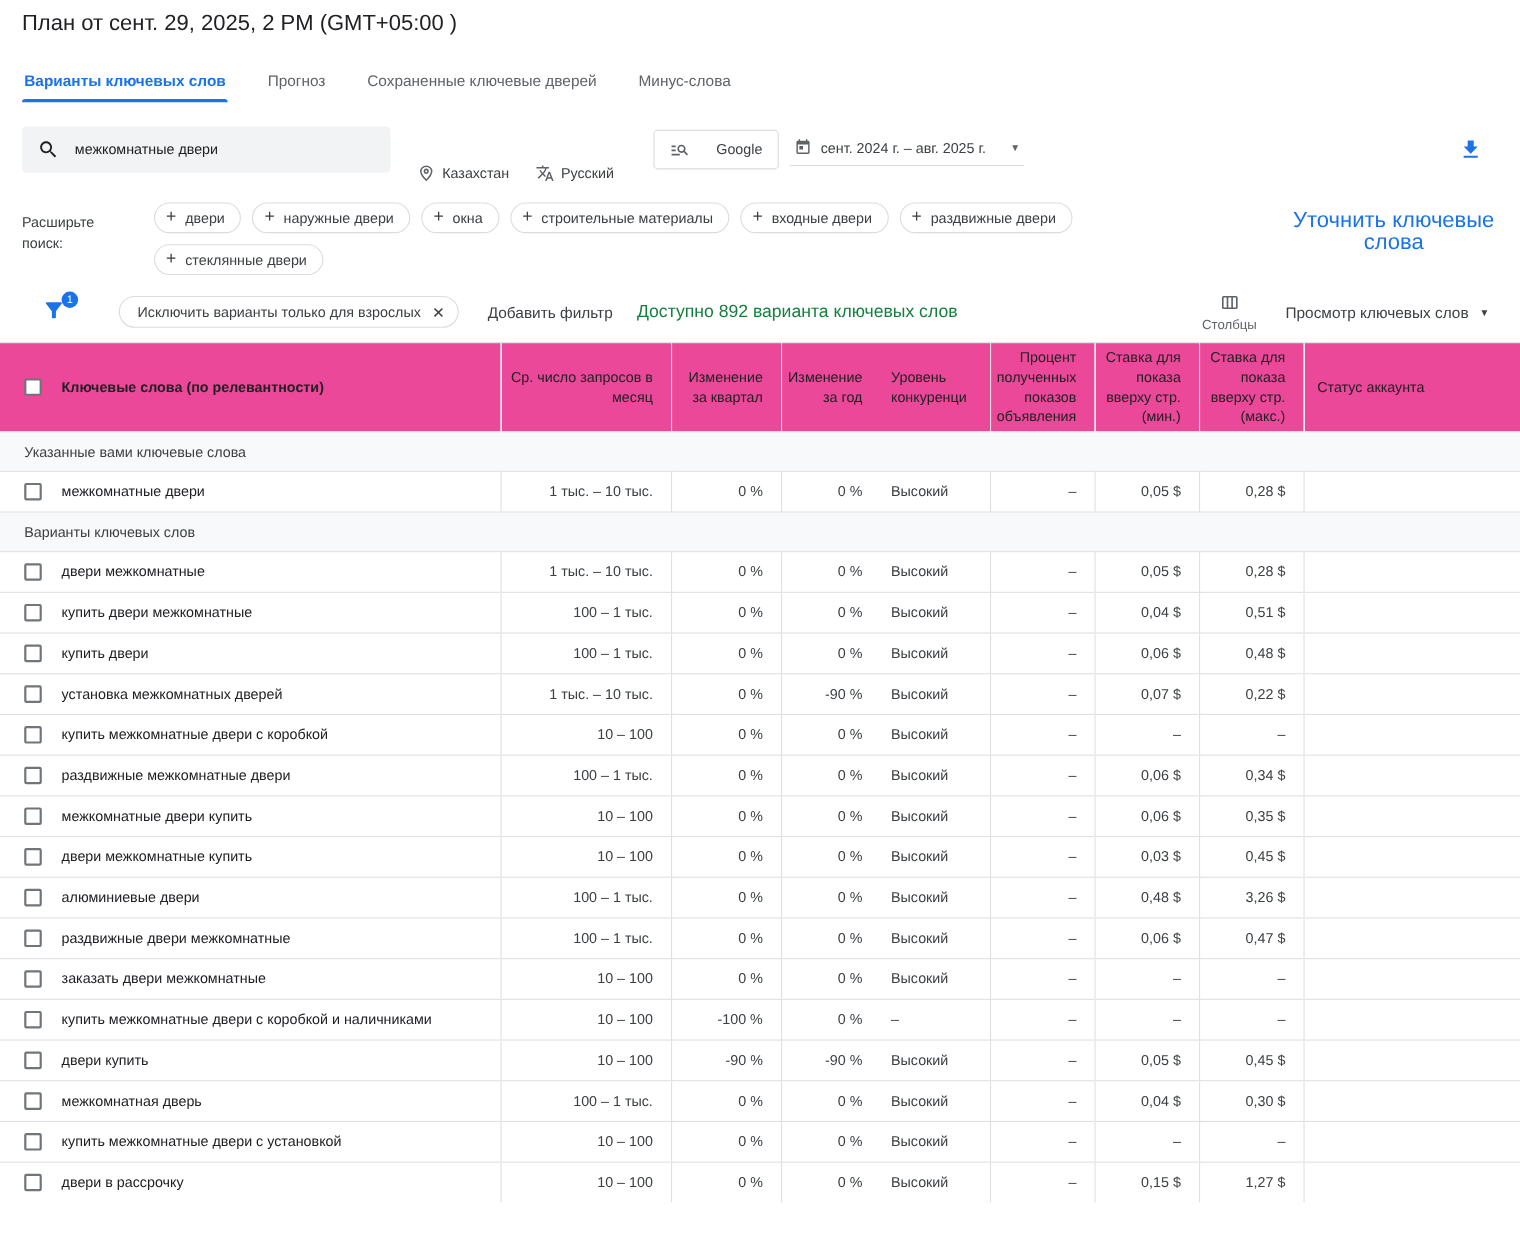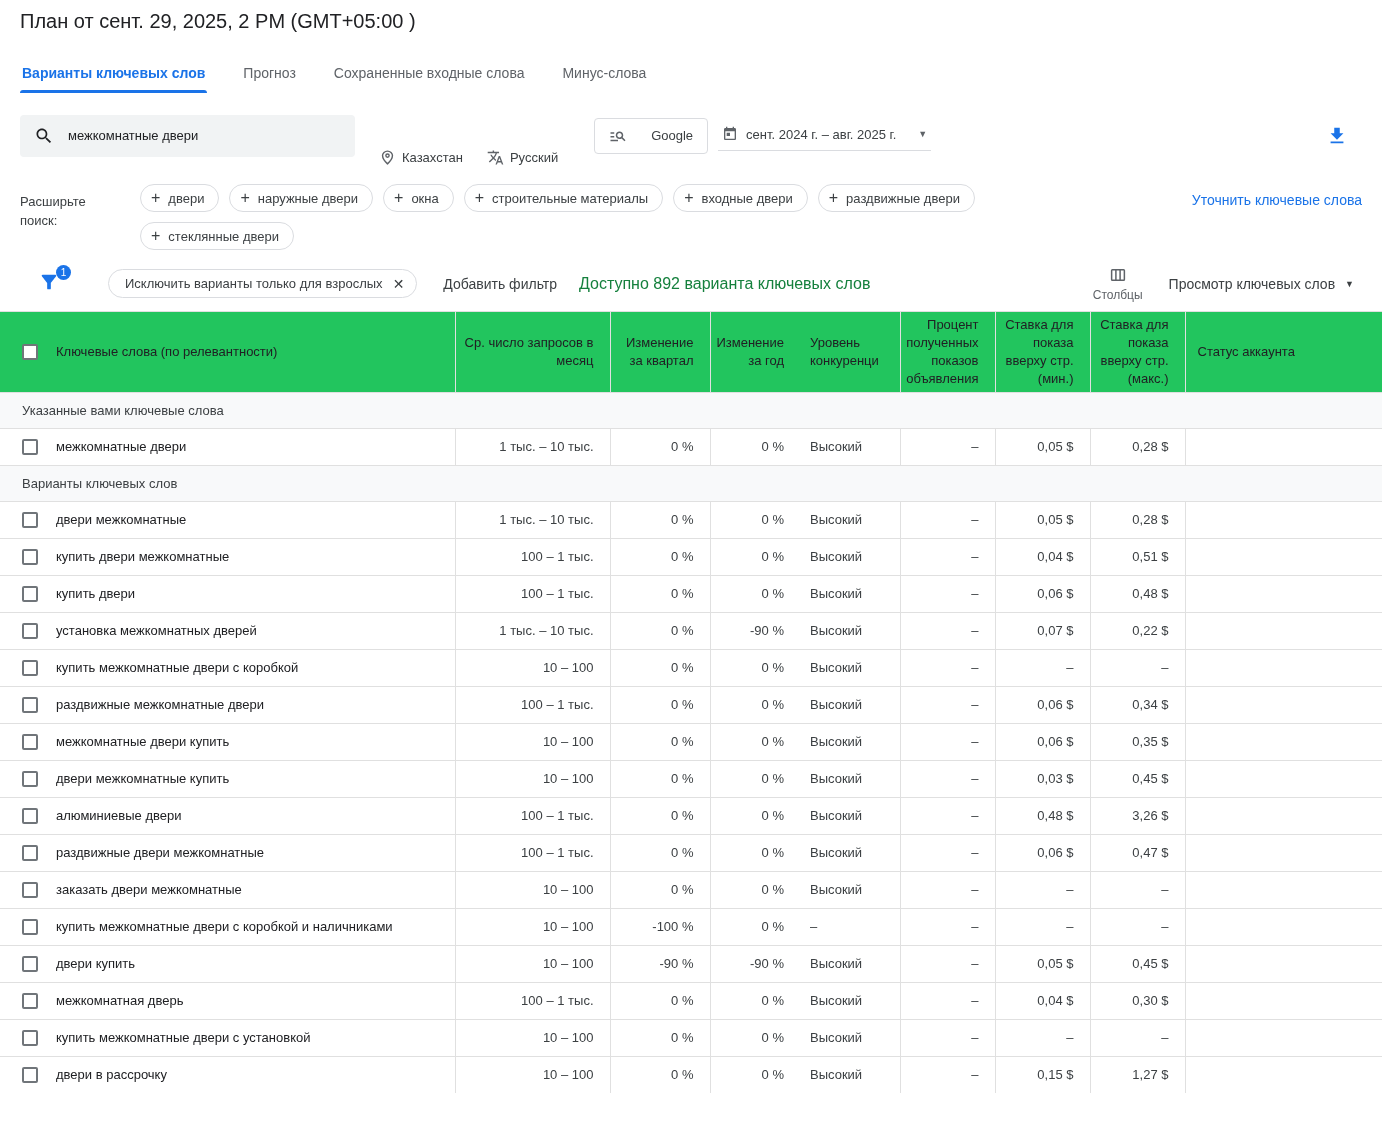--- a/index.html
+++ b/index.html
@@ -31,43 +31,43 @@
   .caret { font-size:9px; color:var(--gray); margin-left:14px; }
   .download-btn { margin-left:auto; margin-right:14px; cursor:pointer; }
 
   
   .expand-row { display:flex; padding:10px 20px 6px; align-items:flex-start; }
   .expand-label { font-size:13px; color:var(--dgray); width:104px; line-height:19px; padding-top:8px; }
   .chips { display:flex; flex-wrap:wrap; gap:10px; width:880px; margin-left:16px; }
   .chip { display:inline-flex; align-items:center; gap:8px; border:1px solid var(--chipborder);
      border-radius:16px; height:28px; padding:0 14px 0 10px; font-size:13px; color:var(--dgray); cursor:pointer; white-space:nowrap; }
   .chip .plus { font-size:16px; color:var(--dgray); }
-  .refine-link { margin-left:auto; width:190px; text-align:right; color:var(--accent);
-     font-size:14px; line-height:20px; padding-top:6px; cursor:pointer; }
+  .refine-link { margin-left:auto; width:190px; text-align:center; color:var(--accent);
+     font-size:20px; line-height:20px; padding-top:6px; cursor:pointer; }
 
   
   .filter-bar { display:flex; align-items:center; padding:10px 20px 10px 38px; height:56px;
      border-bottom:1px solid var(--border); }
   .funnel-wrap { position:relative; width:26px; height:26px; cursor:pointer; }
   .funnel-badge { position:absolute; top:-6px; right:-7px; background:var(--accent); color:#fff;
      width:15px; height:15px; border-radius:50%; font-size:10px; display:flex; align-items:center; justify-content:center; }
   .filter-chip { display:inline-flex; align-items:center; gap:10px; border:1px solid var(--chipborder);
      border-radius:16px; height:29px; padding:0 12px 0 16px; font-size:13px; color:var(--dgray); margin-left:44px; }
   .filter-chip .x { font-size:14px; color:var(--dgray); cursor:pointer; }
   .add-filter { font-size:14px; color:var(--dgray); margin-left:26px; cursor:pointer; white-space:nowrap; }
   .results-count { font-size:16px; color:#15803d; margin-left:22px; white-space:nowrap; }
   .columns-block { margin-left:auto; display:flex; flex-direction:column; align-items:center; gap:4px;
      color:var(--gray); font-size:12px; cursor:pointer; margin-right:26px; }
   .view-selector { display:flex; align-items:center; gap:8px; font-size:14px; color:var(--dgray); cursor:pointer; margin-right:8px; white-space:nowrap; }
 
   
   table { width:1382px; border-collapse:collapse; table-layout:fixed; }
   thead th { font-size:13px; color:#202124; font-weight:500; height:80px; vertical-align:middle;
-     border-bottom:1px solid var(--border); background:#22c55e; line-height:18px; }
-  thead th.col0 { font-weight:400; text-align:left; }
+     border-bottom:1px solid var(--border); background:#ec4899; line-height:18px; }
+  thead th.col0 { font-weight:700; text-align:left; }
   td, th { overflow:hidden; }
   .col1,.col2,.col3,.col5,.col6,.col7 { text-align:right; padding-right:16px; }
   .col4 { text-align:left; padding-left:10px; }
   .col8 { text-align:left; padding-left:12px; }
   th.col1,th.col2,th.col3,th.col5,th.col6,th.col7,th.col8,
   td.col1,td.col2,td.col3,td.col5,td.col6,td.col7,td.col8 { border-left:1px solid var(--border); }
   tr.section-row td { background:#f8f9fa; height:36px; font-size:13px; color:var(--dgray);
      padding-left:22px; border-top:1px solid var(--border); }
   tr.data-row td { height:37px; font-size:13px; color:var(--dgray); border-top:1px solid var(--border); background:#fff; }
   tr.data-row td.col0 { color:#202124; }
@@ -76,21 +76,21 @@
   svg { display:block; }
 </style>
 </head>
 <body>
 
 <h1 class="page-title">План от сент. 29, 2025, 2 PM (GMT+05:00 )</h1>
 
 <nav class="tabs" id="tabs">
     <div class="tab active">Варианты ключевых слов</div>
     <div class="tab">Прогноз</div>
-    <div class="tab">Сохраненные входные слова</div>
+    <div class="tab">Сохраненные ключевые дверей</div>
     <div class="tab">Минус-слова</div>
   </nav>
 
 <div class="toolbar">
   <div class="searchbox">
     <span>
       <svg width="20" height="20" viewBox="0 0 24 24" fill="#202124">
           <path d="M15.5 14h-.79l-.28-.27C15.41 12.59 16 11.11 16 9.5 16 5.91 13.09 3 9.5 3S3 5.91 3 9.5 5.91 16 9.5 16c1.61 0 3.09-.59 4.23-1.57l.27.28v.79l5 4.99L20.49 19l-4.99-5zm-6 0C7.01 14 5 11.99 5 9.5S7.01 5 9.5 5 14 7.01 14 9.5 11.99 14 9.5 14z"></path>
         </svg>
     </span>

